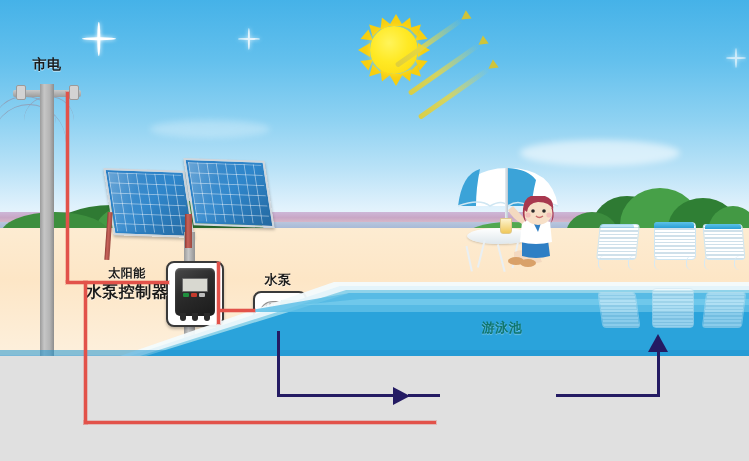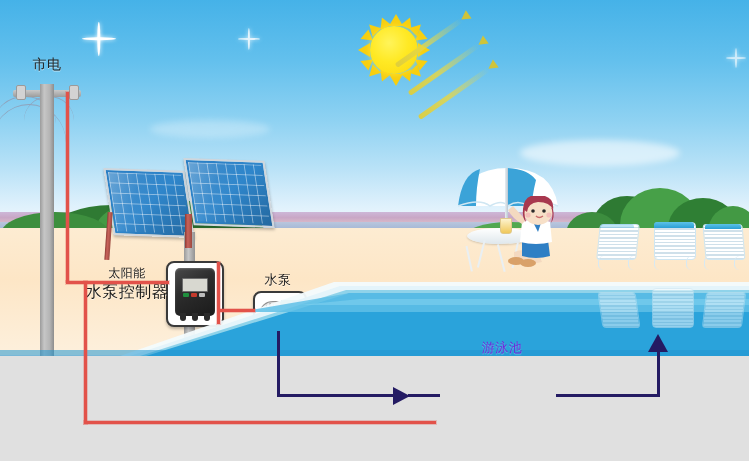--- a/index.html
+++ b/index.html
@@ -78,23 +78,23 @@
   .umb-pole{position:absolute;background:linear-gradient(to right,#e8eef2,#b9c7d2);}
   .table-top{position:absolute;border-radius:50%;background:linear-gradient(to bottom,#ffffff,#dfe7ec);box-shadow:0 1px 2px rgba(0,0,0,.16);}
   .table-leg{position:absolute;border-left:2px solid #e9eff3;}
 
   
   .line-red{position:absolute;background:#e2524a;box-shadow:0 0 0 1px rgba(226,82,74,.28);}
   .line-navy{position:absolute;background:#241b63;}
   .arrow-navy{position:absolute;width:0;height:0;}
 
   
-  .lbl{position:absolute;color:#1a1a1a;font-weight:normal;letter-spacing:.5px;line-height:1.25;
+  .lbl{position:absolute;color:#1a1a1a;font-weight:bold;letter-spacing:.5px;line-height:1.25;
        text-align:center;white-space:nowrap;text-shadow:0 1px 0 rgba(255,255,255,.55);}
-  .lbl-pool{color:#6d28d9;text-shadow:0 1px 1px rgba(255,255,255,.35);margin-top:20px;}
+  .lbl-pool{color:#0f766e;text-shadow:0 1px 1px rgba(255,255,255,.35);}
 
   .filter-box{position:absolute;background:linear-gradient(to bottom,#1e9ede 0%,#0f93da 55%,#0a87cf 100%);
        border-radius:9px;display:flex;align-items:center;justify-content:center;
        color:#ffffff;font-weight:bold;letter-spacing:1px;box-shadow:0 2px 4px rgba(0,0,0,.18);}
   .cloudy{position:absolute;border-radius:50%;background:rgba(255,255,255,.55);filter:blur(3px);}
 </style>
 </head>
 <body>
 
 <div id="scene">

